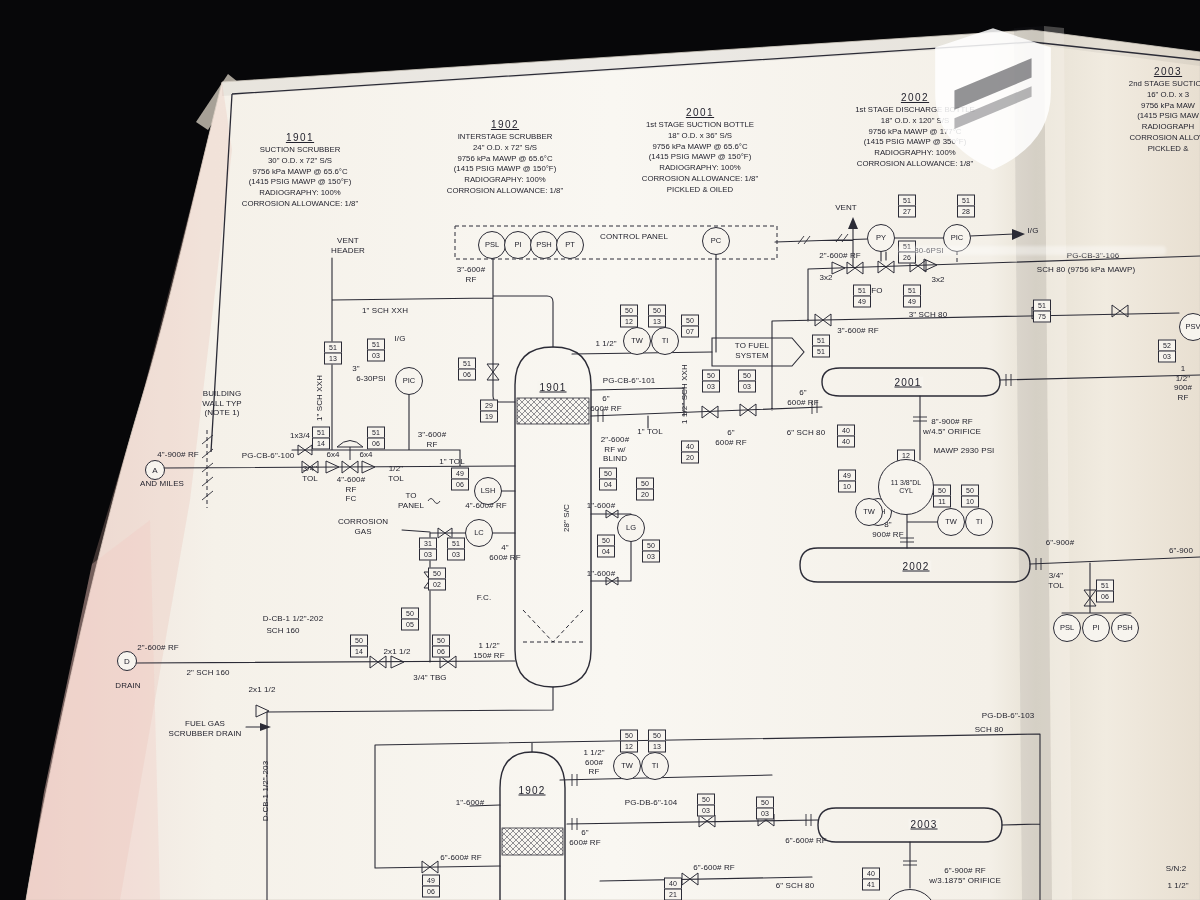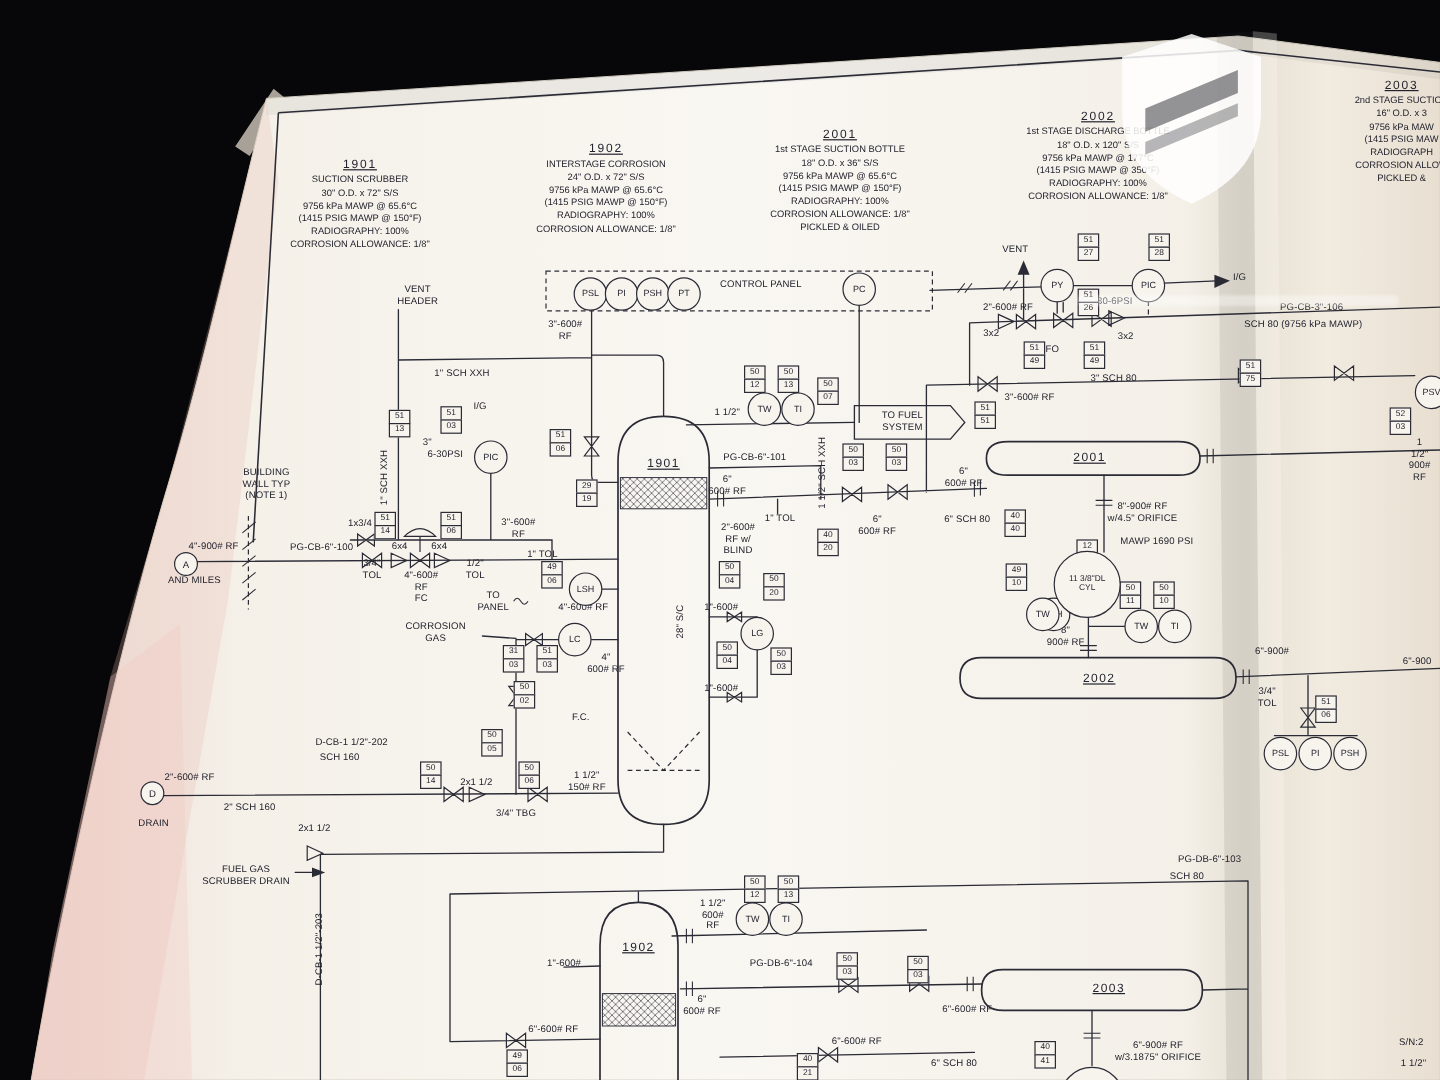--- a/index.html
+++ b/index.html
@@ -250,21 +250,21 @@
       <div class="lbl" style="left: 650px; top: 432px;">1" TOL</div>
       <div class="lbl" style="left: 731px; top: 438px;">6"
 600# RF</div>
       <div class="lbl" style="left: 806px; top: 433px;">6" SCH 80</div>
       <div class="lbl" style="left: 803px; top: 398px;">6"
 600# RF</div>
       <div class="lbl" style="left: 601px; top: 506px;">1"-600#</div>
       <div class="lbl" style="left: 601px; top: 574px;">1"-600#</div>
       <div class="lbl" style="left: 952px; top: 427px;">8"-900# RF
 w/4.5" ORIFICE</div>
-      <div class="lbl" style="left: 964px; top: 451px;">MAWP 1690 PSI</div>
+      <div class="lbl" style="left: 964px; top: 451px;">MAWP 2930 PSI</div>
       <div class="lbl" style="left: 888px; top: 530px;">8"
 900# RF</div>
       <div class="lbl" style="left: 1060px; top: 543px;">6"-900#</div>
       <div class="lbl" style="left: 1181px; top: 551px;">6"-900</div>
       <div class="lbl" style="left: 1056px; top: 581px;">3/4"
 TOL</div>
       <div class="lbl" style="left: 1008px; top: 716px;">PG-DB-6"-103</div>
       <div class="lbl" style="left: 989px; top: 730px;">SCH 80</div>
       <div class="lbl" style="left: 846px; top: 208px;">VENT</div>
       <div class="lbl" style="left: 840px; top: 256px;">2"-600# RF</div>
@@ -507,21 +507,21 @@
         <div class="eq-id">1901</div>
         <div class="eq-line">SUCTION SCRUBBER</div>
         <div class="eq-line">30" O.D. x 72" S/S</div>
         <div class="eq-line">9756 kPa MAWP @ 65.6°C</div>
         <div class="eq-line">(1415 PSIG MAWP @ 150°F)</div>
         <div class="eq-line">RADIOGRAPHY: 100%</div>
         <div class="eq-line">CORROSION ALLOWANCE: 1/8"</div>
       </div>
       <div class="eq" style="left: 505px; top: 119px;">
         <div class="eq-id">1902</div>
-        <div class="eq-line">INTERSTAGE CORROSION</div>
+        <div class="eq-line">INTERSTAGE SCRUBBER</div>
         <div class="eq-line">24" O.D. x 72" S/S</div>
         <div class="eq-line">9756 kPa MAWP @ 65.6°C</div>
         <div class="eq-line">(1415 PSIG MAWP @ 150°F)</div>
         <div class="eq-line">RADIOGRAPHY: 100%</div>
         <div class="eq-line">CORROSION ALLOWANCE: 1/8"</div>
       </div>
       <div class="eq" style="left: 700px; top: 107px;">
         <div class="eq-id">2001</div>
         <div class="eq-line">1st STAGE SUCTION BOTTLE</div>
         <div class="eq-line">18" O.D. x 36" S/S</div>

